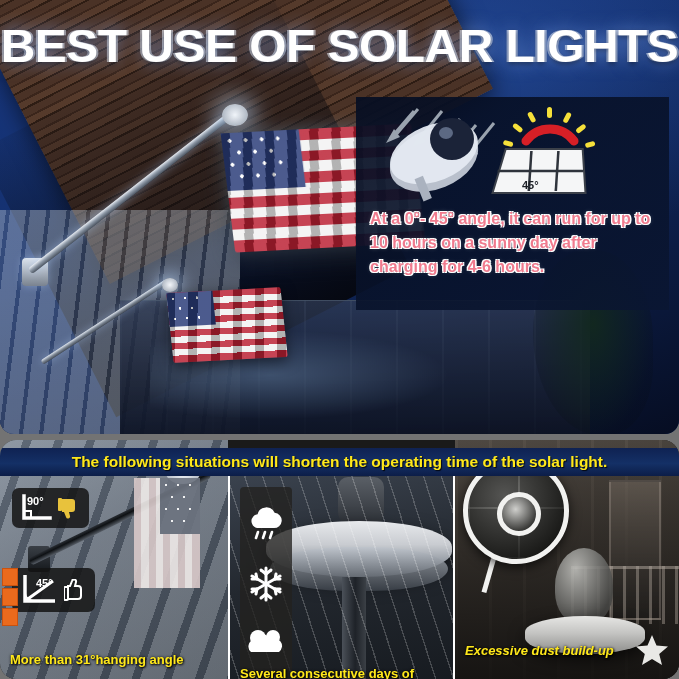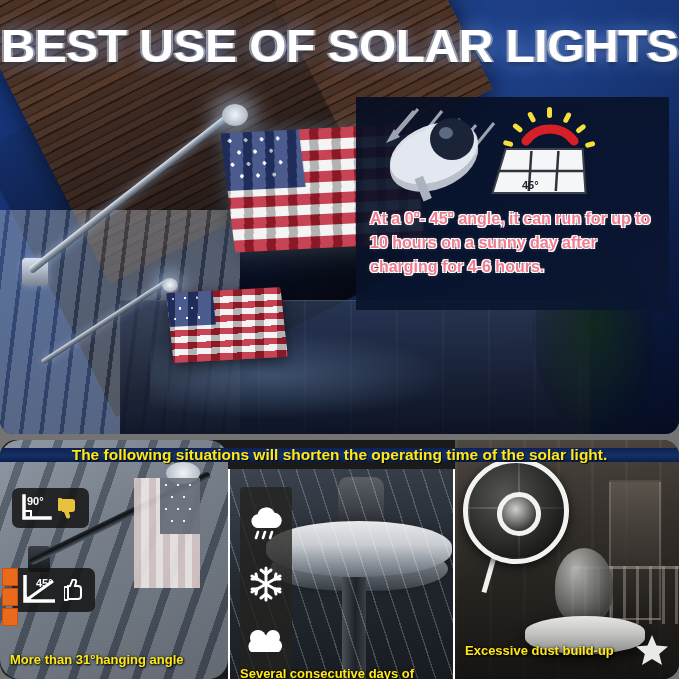--- a/index.html
+++ b/index.html
@@ -182,36 +182,36 @@
                 -1.2px 1.2px 0 #fff, 1.2px 1.2px 0 #fff,
                 0 0 5px rgba(255,255,255,.35);
   }
 
   
   .bottom {
     position:absolute; left:0; top:440px; width:679px; height:239px;
     border-radius:16px; overflow:hidden; background:#1a1a1a;
   }
   .banner {
-    position:absolute; left:0; top:8px; width:679px; height:14px;
+    position:absolute; left:0; top:8px; width:679px; height:28px;
     background:linear-gradient(180deg,#0f2252,#143066 55%,#0c1d48);
     display:flex; align-items:center; justify-content:center;
     z-index:9;
   }
   .banner span {
     font-size:15.5px; font-weight:bold; color:#ffe81a;
     text-shadow:1px 1px 1px rgba(0,0,0,.85);
     white-space:nowrap;
   }
   .panels { position:absolute; left:0; top:0; width:679px; height:239px; display:flex; }
   .panel { position:relative; height:239px; overflow:hidden; }
-  .p1 { width:228px; background:linear-gradient(150deg,#6e7884 0%,#49515c 40%,#2b3138 100%);border-radius:20px; }
+  .p1 { width:228px; background:linear-gradient(150deg,#6e7884 0%,#49515c 40%,#2b3138 100%); }
   .p2 { width:227px; border-left:2px solid #fff; border-right:2px solid #fff;
         background:linear-gradient(170deg,#3c4450 0%,#23282f 45%,#14181d 100%);margin-top:29px; }
-  .p3 { width:224px; background:linear-gradient(165deg,#45413d 0%,#2a2724 45%,#171513 100%); }
+  .p3 { width:224px; background:linear-gradient(165deg,#45413d 0%,#2a2724 45%,#171513 100%);font-style:italic; }
 
   
   .p1-siding {
     position:absolute; inset:0;
     background:repeating-linear-gradient(109deg,
       rgba(205,214,225,.34) 0px, rgba(205,214,225,.34) 22px,
       rgba(80,90,104,.45) 22px, rgba(80,90,104,.45) 30px);
   }
   .p1-pole {
     position:absolute; left:30px; top:118px; width:200px; height:8px;

